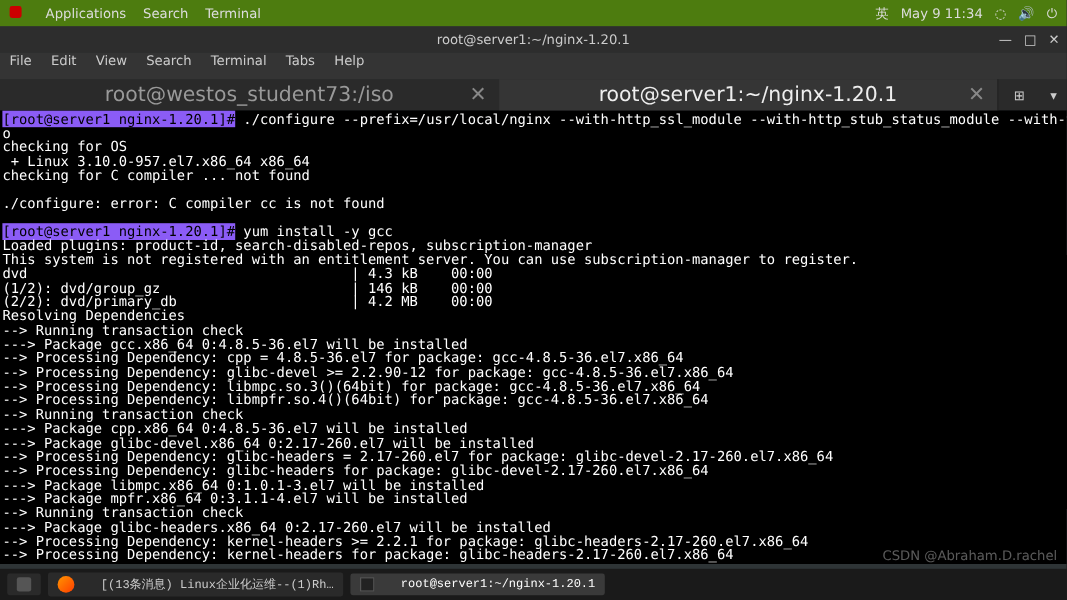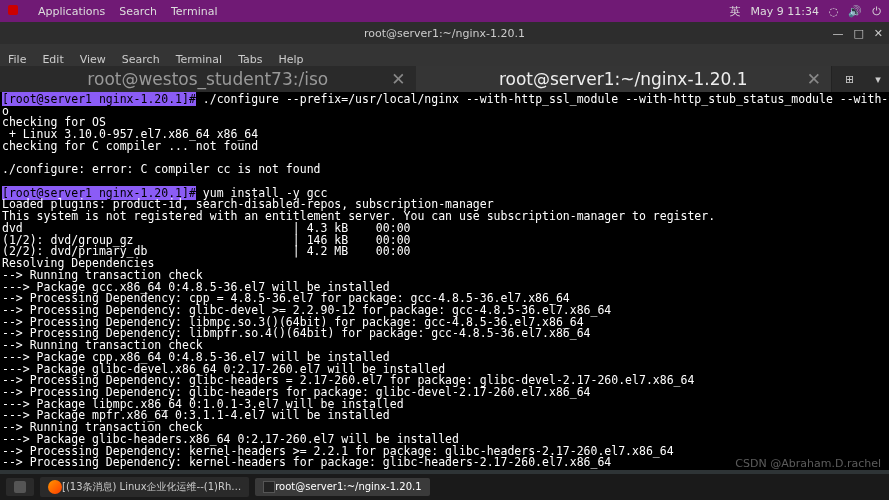--- a/index.html
+++ b/index.html
@@ -1,35 +1,35 @@
 <!DOCTYPE html>
 <html><head>
 <meta charset="utf-8">
 <style>
 * { margin:0; padding:0; box-sizing:border-box; }
 body { width:889px; height:500px; font-family:"DejaVu Sans",sans-serif; font-size:11px; background:#2e3436; overflow:hidden; }
-.topbar { background:#701a75; color:#ddd; height:22px; display:flex; align-items:center; padding:0 8px; font-size:11px; }
+.topbar { background:#4d7c0f; color:#ddd; height:22px; display:flex; align-items:center; padding:0 8px; font-size:11px; }
 .topbar .grp { display:flex; gap:14px; }
 .topbar .spacer { flex:1; }
 .topbar .tray { display:flex; gap:10px; align-items:center; }
 .red-dot { width:10px; height:10px; background:#c00; border-radius:2px; margin-right:6px; }
 .app-titlebar { background:#2d2d2d; height:22px; display:flex; align-items:center; justify-content:center; position:relative; color:#ccc; font-size:11px; }
 .win-ctrl { position:absolute; right:6px; display:flex; gap:10px; color:#ccc; }
 .win-ctrl span { cursor:pointer; }
-.menubar { background:#343434; color:#ccc; height:22px; display:flex; align-items:flex-end; padding:0 8px; gap:16px; font-size:11px; }
+.menubar { background:#343434; color:#ccc; height:22px; display:flex; align-items:flex-start; padding:0 8px; gap:16px; font-size:11px; }
 .tabbar { background:#2a2a2a; height:26px; display:flex; align-items:stretch; }
 .tab { flex:1; display:flex; align-items:center; justify-content:center; position:relative; color:#999; font-size:17px; }
 .tab.active { background:#353535; color:#eee; }
 .tab .close { position:absolute; right:10px; color:#888; }
 .tab-add { width:36px; display:flex; align-items:center; justify-content:center; color:#ccc; border-left:1px solid #222; }
 .tab-menu { width:22px; display:flex; align-items:center; justify-content:center; color:#ccc; }
 .term { background:#000; color:#fff; font-family:"DejaVu Sans Mono",monospace; font-size:11.5px; line-height:1.02; padding:2px 2px; white-space:pre; overflow:hidden; height:378px; letter-spacing:0; }
 .inv { background:#8b5cf6; color:#000; }
 .taskbar { background:#1a1a1a; height:26px; display:flex; align-items:center; padding:0 6px; gap:6px; position:absolute; bottom:0; left:0; right:0; }
-.task-btn { display:flex; align-items:flex-start; gap:0; background:#2a2a2a; padding:3px 8px; border-radius:2px; color:#ccc; font-size:10px; }
+.task-btn { display:flex; align-items:center; gap:22px; background:#2a2a2a; padding:3px 8px; border-radius:2px; color:#ccc; font-size:10px;font-family:Liberation Mono, monospace; }
 .task-btn.active { background:#3a3a3a; color:#fff; }
 .watermark { position:absolute; right:8px; bottom:30px; color:rgba(200,200,200,0.45); font-size:11px;margin-top:32px; }
 .app-ico { width:12px; height:12px; background:#555; border-radius:2px; }
 .ff-ico { width:14px; height:14px; background:linear-gradient(135deg,#ff9500,#ff3d00); border-radius:50%; }
 .term-ico { width:12px; height:12px; background:#222; border:1px solid #555; }
 </style>
 </head>
 <body>
 
 <div class="topbar">

